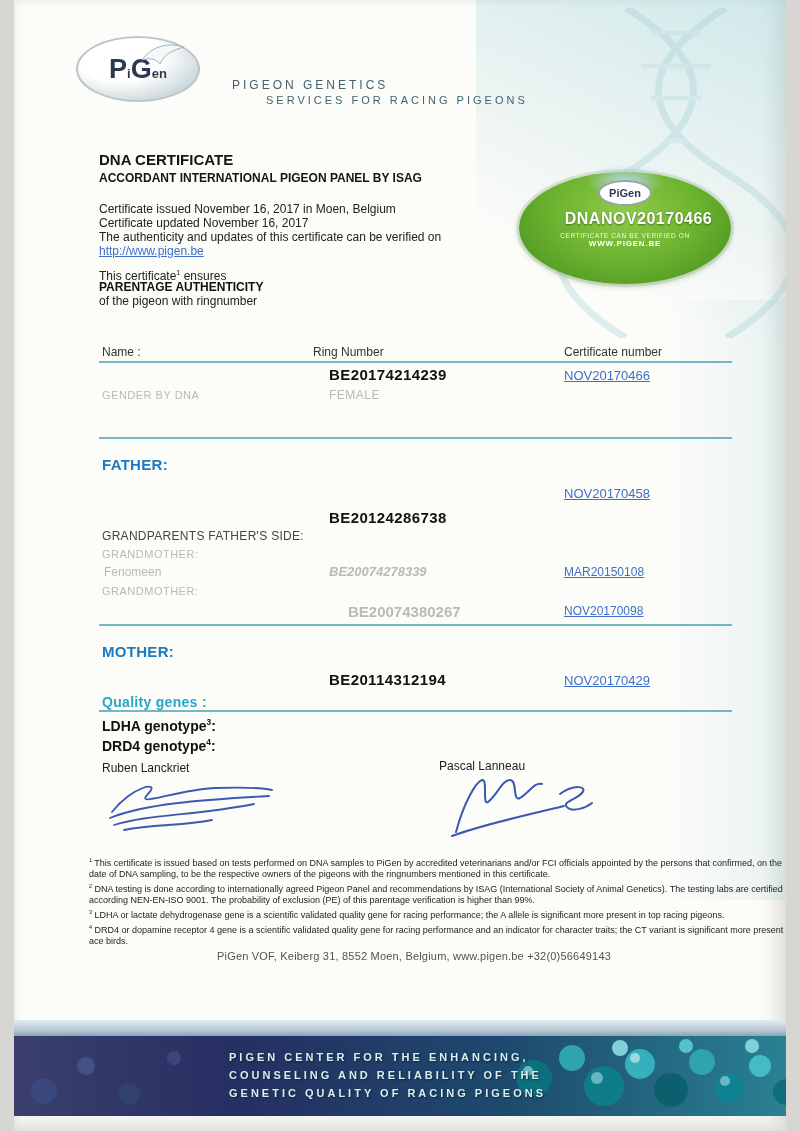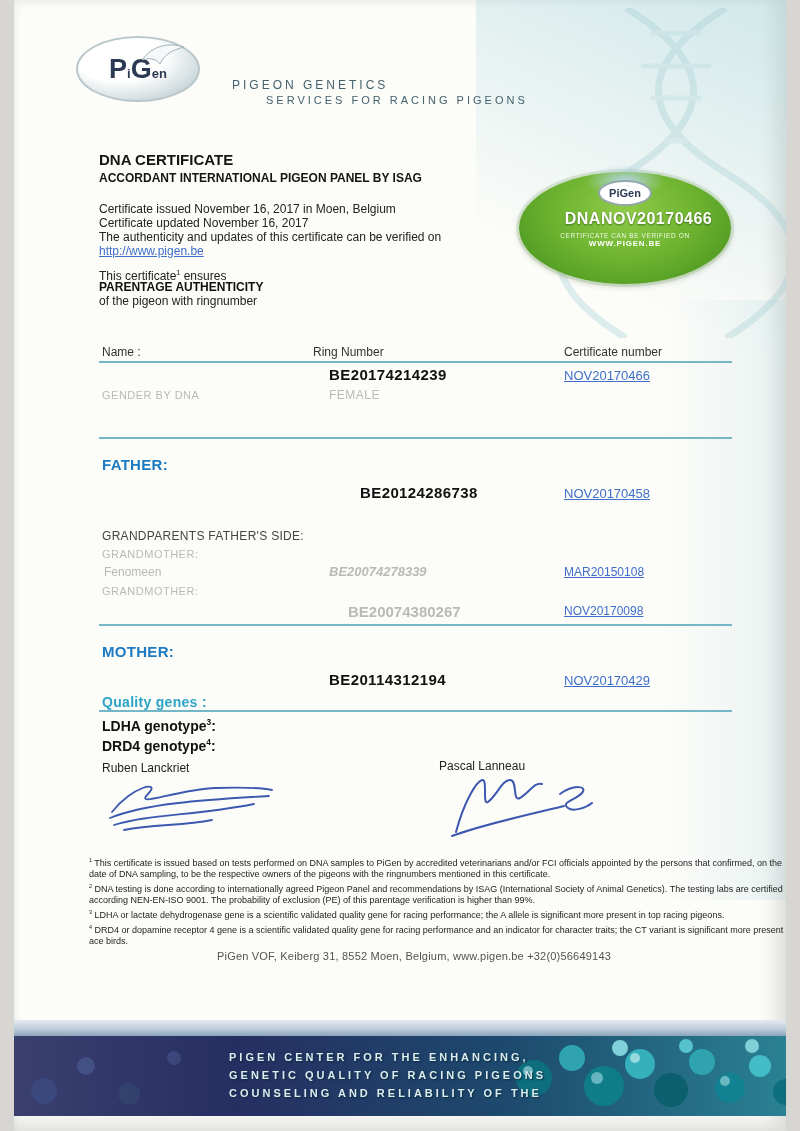--- a/index.html
+++ b/index.html
@@ -146,21 +146,21 @@
   <div class="rule" style="top:361px;"></div>
 
   <div class="abs ring-big" style="left:315px;top:366px;">BE20174214239</div>
   <a class="abs cert-link blue-link" style="left:550px;top:368px;" href="#">NOV20170466</a>
   <div class="abs gray small-caps-gray" style="left:88px;top:389px;">GENDER BY DNA</div>
   <div class="abs gray" style="left:315px;top:388px;font-size:12px;letter-spacing:.5px;">FEMALE</div>
 
   <div class="rule" style="top:437px;"></div>
 
   <div class="abs section-label" style="left:88px;top:456px;">FATHER:</div>
-  <div class="abs ring-big" style="left:315px;top:484px;margin-left:31px;">BE20124286738</div>
+  <div class="abs ring-big" style="left:315px;top:509px;">BE20124286738</div>
   <a class="abs cert-link blue-link" style="left:550px;top:486px;" href="#">NOV20170458</a>
 
   <div class="abs" style="left:88px;top:529px;font-size:12px;color:#444;letter-spacing:.3px;">GRANDPARENTS FATHER'S SIDE:</div>
   <div class="abs gray small-caps-gray" style="left:88px;top:548px;">GRANDMOTHER:</div>
   <div class="abs gray" style="left:90px;top:565px;font-size:12px;">Fenomeen</div>
   <div class="abs gray" style="left:315px;top:564px;font-size:13px;font-weight:bold;font-style:italic;">BE20074278339</div>
   <a class="abs blue-link" style="left:550px;top:565px;font-size:12px;" href="#">MAR20150108</a>
   <div class="abs gray small-caps-gray" style="left:88px;top:585px;text-align:right;">GRANDMOTHER:</div>
   <div class="abs gray" style="left:315px;top:603px;font-size:15px;font-weight:bold;margin-left:19px;">BE20074380267</div>
   <a class="abs blue-link" style="left:550px;top:604px;font-size:12px;" href="#">NOV20170098</a>
@@ -222,18 +222,18 @@
       <circle cx="716" cy="52" r="15" fill="#108291"></circle>
       <circle cx="711" cy="45" r="5" fill="#bfeef2" opacity=".5"></circle>
       <circle cx="746" cy="30" r="11" fill="#43bcc7"></circle>
       <circle cx="772" cy="56" r="13" fill="#0d6f7e"></circle>
       <circle cx="606" cy="12" r="8" fill="#7fd0d8"></circle>
       <circle cx="672" cy="10" r="7" fill="#56c2cc"></circle>
       <circle cx="738" cy="10" r="7" fill="#7fd0d8"></circle>
     </svg>
     <div class="banner-text">
       <div>PIGEN CENTER FOR THE ENHANCING,</div>
+      <div>COUNSELING AND RELIABILITY OF THE</div>
       <div>GENETIC QUALITY OF RACING PIGEONS</div>
-      <div>COUNSELING AND RELIABILITY OF THE</div>
     </div>
   </div>
 
 </div>
 
 </body></html>

